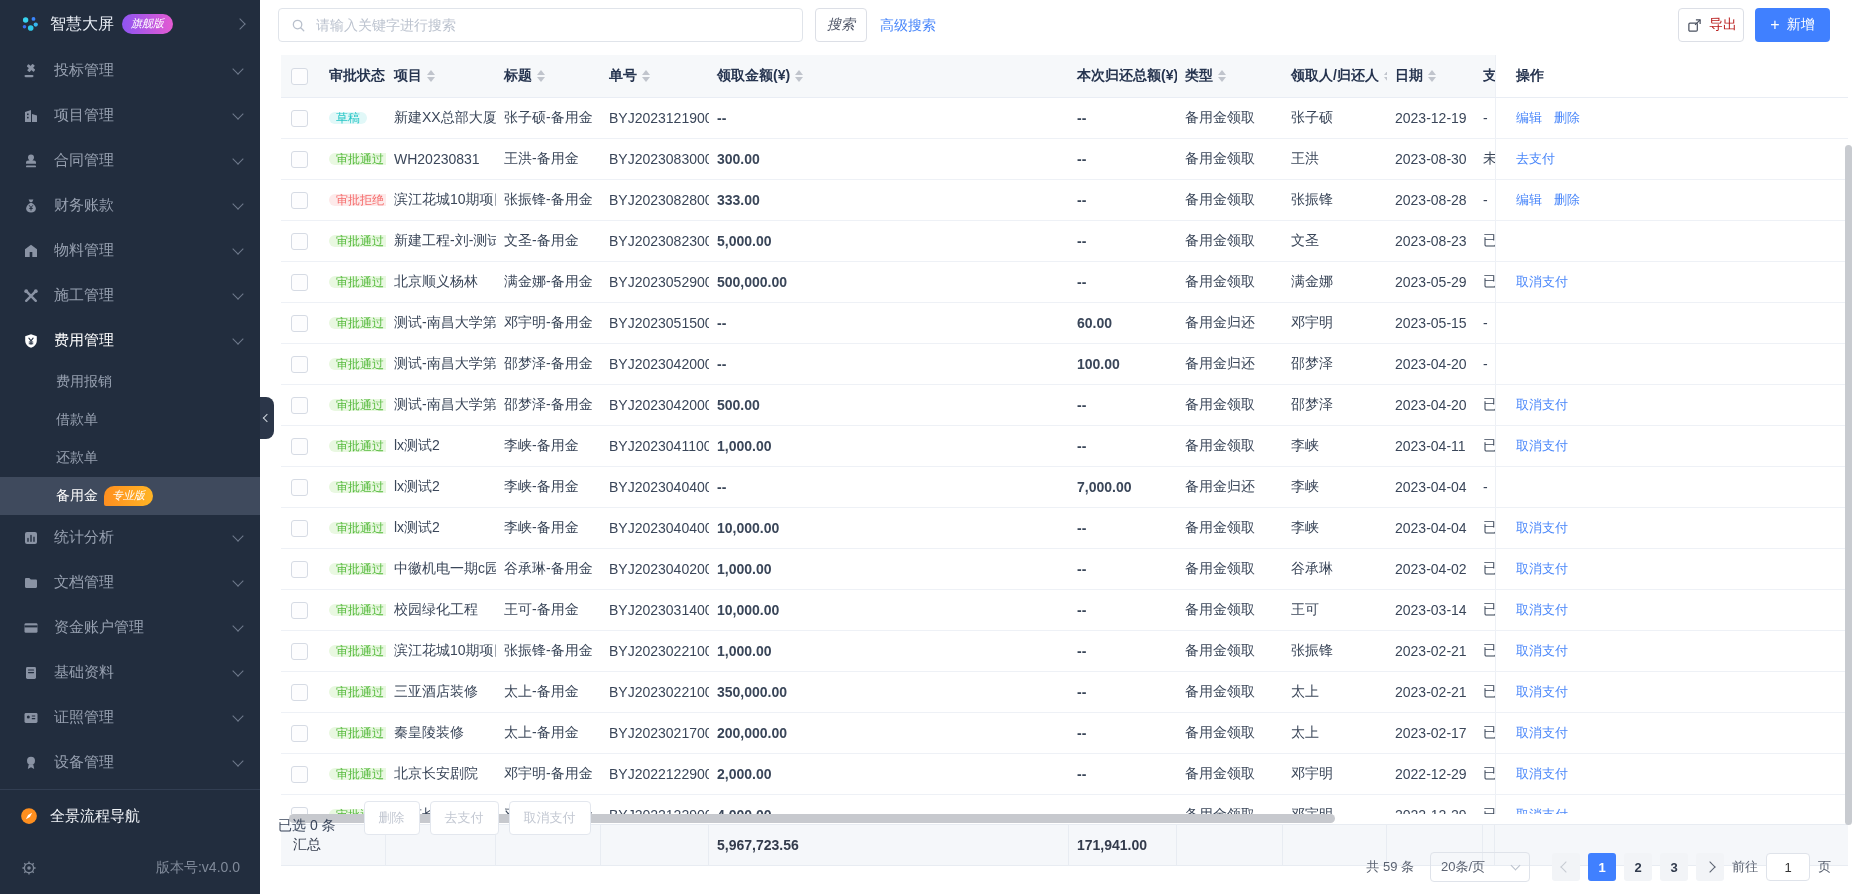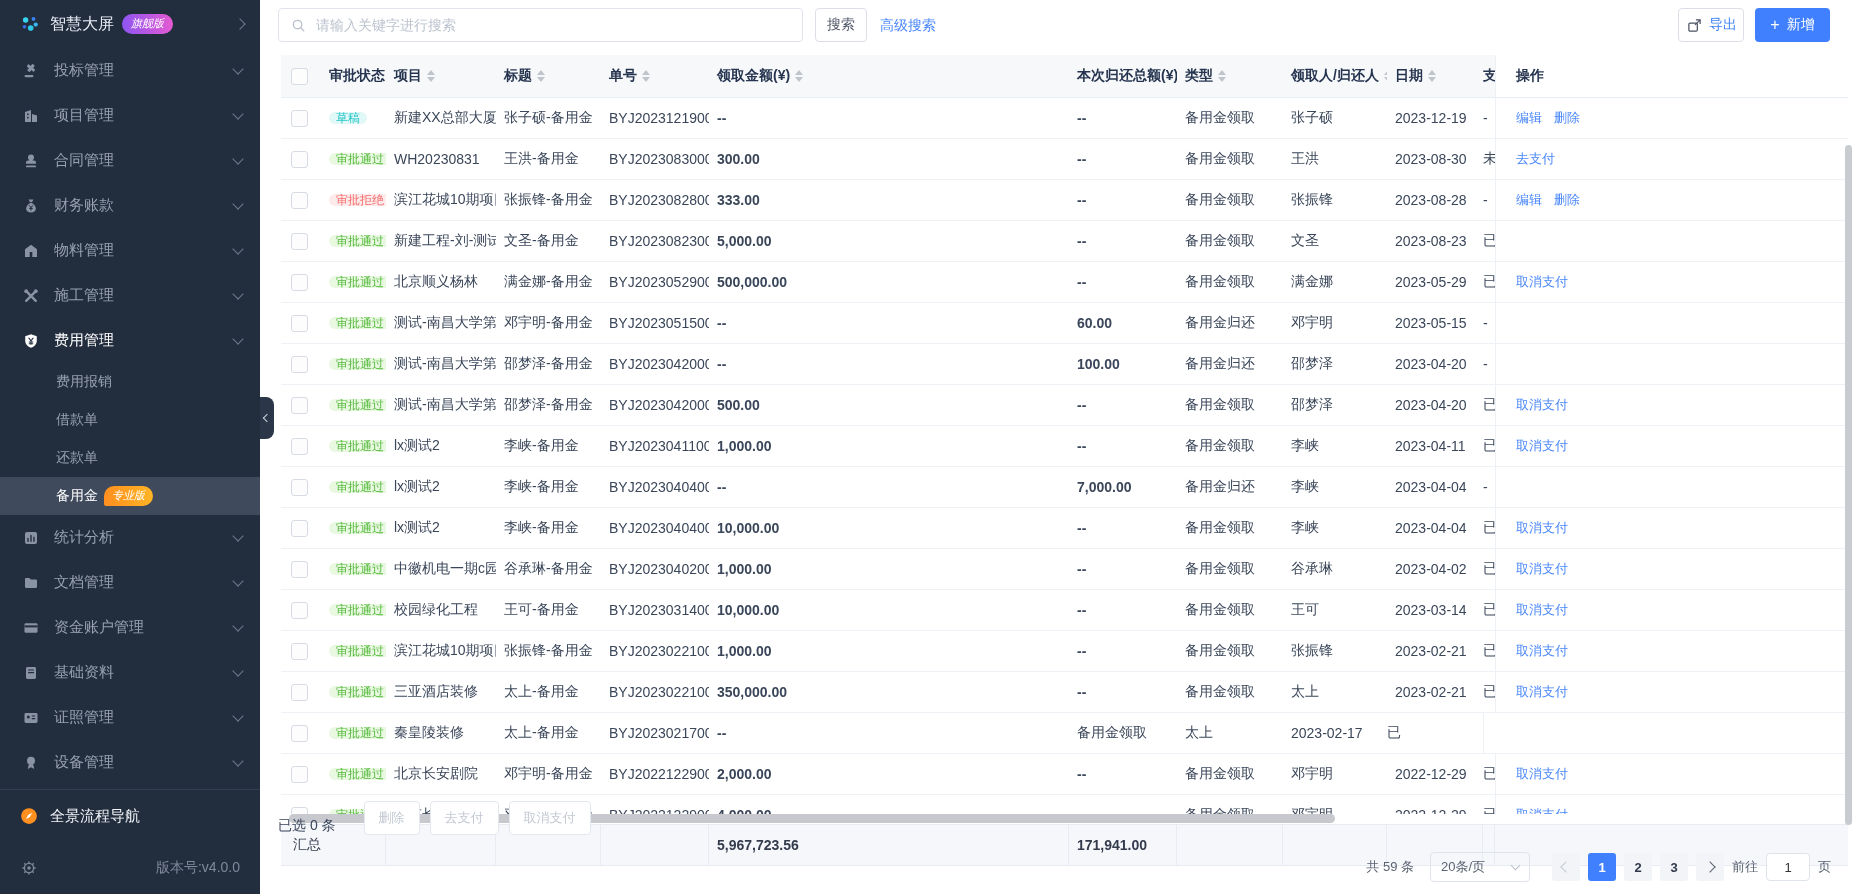--- a/index.html
+++ b/index.html
@@ -34,23 +34,23 @@
   .ver-row .vtext{margin-left:auto;}
   .collapse-handle{position:absolute;left:260px;top:397px;width:14px;height:42px;background:#2b3649;border-radius:0 8px 8px 0;
     display:flex;align-items:center;justify-content:center;cursor:pointer;}
   .collapse-handle .chev{border-color:#cfd5dd;width:5px;height:5px;}
   
   .search-box{position:absolute;left:278px;top:8px;width:525px;height:34px;border:1px solid #e0e4ea;border-radius:4px;
     display:flex;align-items:center;padding:9px 10px;box-sizing:border-box;background:#fff;}
   .search-box input{border:none;outline:none;flex:1;font-size:14px;color:#333;margin-left:7px;font-family:inherit;}
   .search-box input::placeholder{color:#bcc3cf;}
   .btn{box-sizing:border-box;display:flex;align-items:center;justify-content:center;border-radius:4px;font-size:14px;cursor:pointer;}
-  .btn-search{position:absolute;left:815px;top:8px;width:52px;height:34px;border:1px solid #dcdfe6;background:#fff;color:#51586a;}
+  .btn-search{position:absolute;left:815px;top:8px;width:52px;height:34px;border:1px solid #dcdfe6;background:#fff;color:#51586a;font-style:italic;}
   .adv-link{position:absolute;left:880px;top:17px;font-size:14px;color:#4a87fa;cursor:pointer;}
-  .btn-export{position:absolute;left:1678px;top:8px;width:66px;height:34px;border:1px solid #dcdfe6;background:#fff;color:#3b82f6;gap:6px;}
+  .btn-export{position:absolute;left:1678px;top:8px;width:66px;height:34px;border:1px solid #dcdfe6;background:#fff;color:#b91c1c;gap:6px;}
   .btn-add{position:absolute;left:1755px;top:8px;width:75px;height:34px;background:#4080ff;color:#fff;gap:7px;border:none;}
   .btn-add .plus{font-size:16px;line-height:1;}
   
   .table{position:absolute;left:281px;top:55px;width:1567px;}
   .thead,.trow,.sumrow{display:grid;grid-template-columns:40px 65px 110px 105px 108px 360px 108px 106px 104px 96px 12px minmax(0,1fr);}
   .thead{height:42px;background:#f6f8fa;border-bottom:1px solid #e9edf4;}
   .thead>div{display:flex;align-items:center;font-weight:bold;color:#26344f;font-size:14px;padding-left:8px;overflow:hidden;white-space:nowrap;}
   .trow{border-bottom:1px solid #eef1f6;background:#fff;}
   .trow>div{height:40px;display:flex;align-items:center;font-size:14px;color:#3a4659;padding-left:8px;overflow:hidden;white-space:nowrap;}
   .trow.partial{height:19px;overflow:hidden;border-bottom:none;}
@@ -693,20 +693,21 @@
       <div class="trow">
         <div class="c-check">
           <span class="cbx"></span>
         </div>
         <div>
           <span class="badge approved">审批通过</span>
         </div>
         <div>秦皇陵装修</div>
         <div>太上-备用金</div>
         <div>BYJ20230217001</div>
+        <div class="amt">200,000.00</div>
         <div class="amt">--</div>
         <div>备用金领取</div>
         <div>太上</div>
         <div>2023-02-17</div>
         <div class="c-clip">已</div>
         <div class="c-ops">
           <a class="oplink">取消支付</a>
         </div>
       </div>
       <div class="trow">

